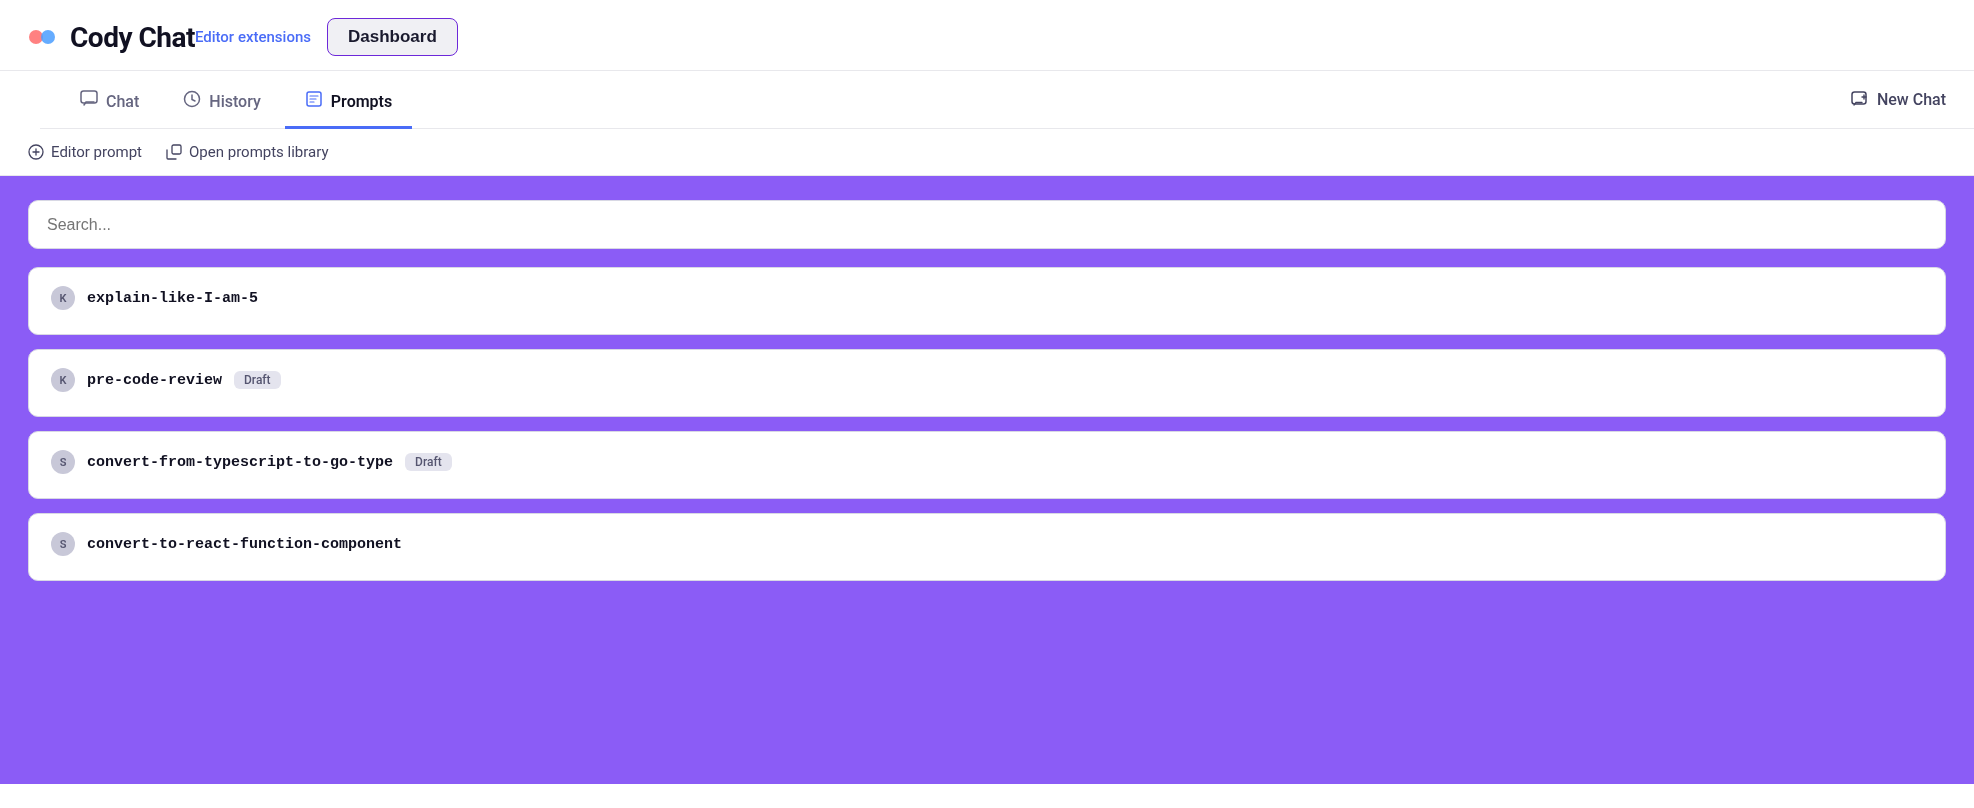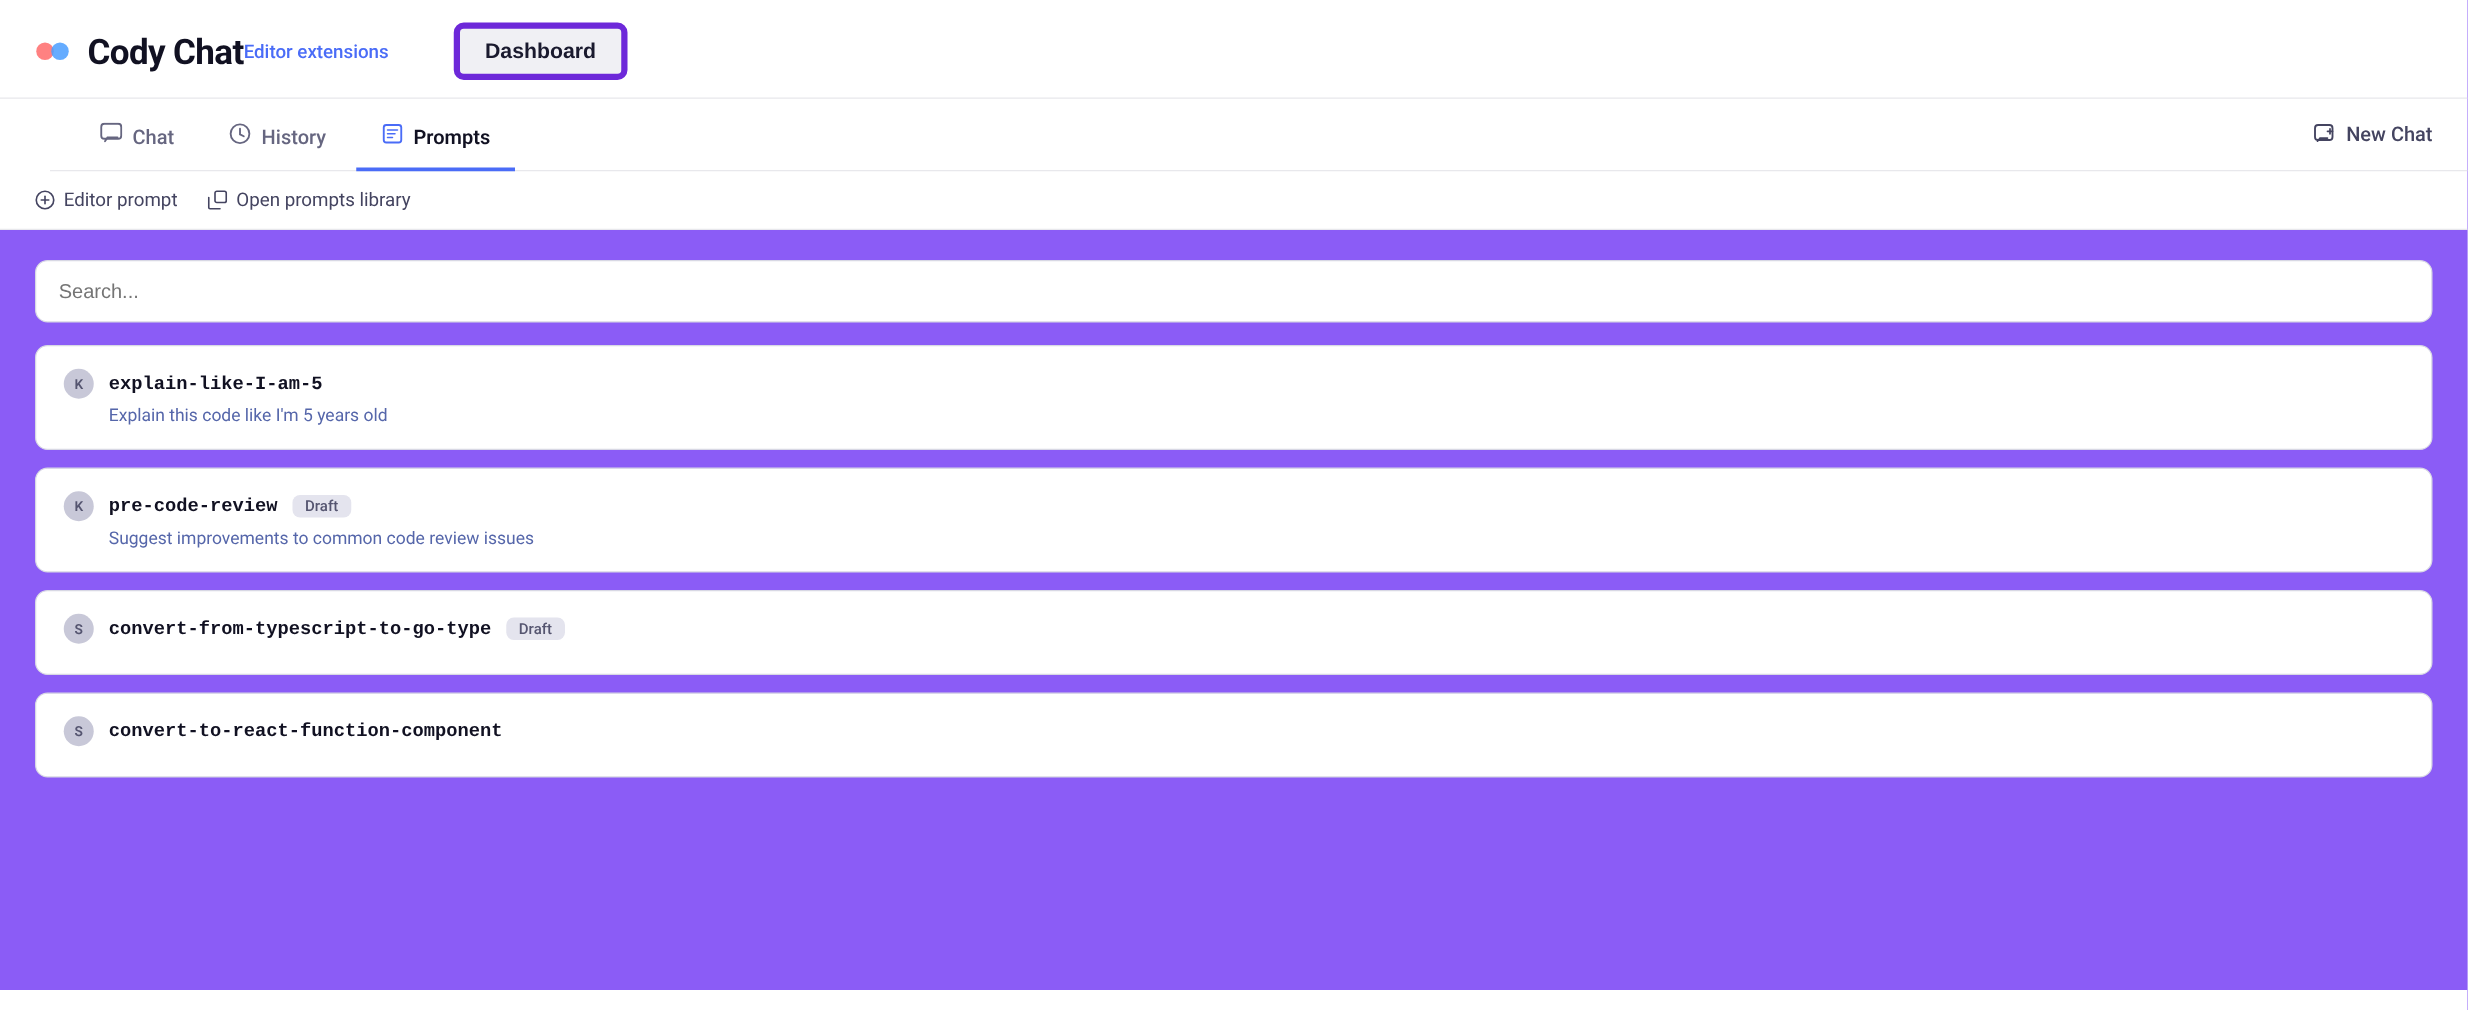--- a/index.html
+++ b/index.html
@@ -51,28 +51,27 @@
     .editor-extensions-link {
       color: #4a6cf7;
       font-size: 15px;
       font-weight: 500;
       text-decoration: none;
       cursor: pointer;
     }
 
     .dashboard-btn {
       background: #f0f0f4;
-      border: 5px solid #6d28d9;
+      border: 1px solid #6d28d9;
       border-radius: 8px;
       padding: 8px 20px;
       font-size: 17px;
       font-weight: 600;
       color: #1a1a2e;
       cursor: pointer;
-      margin-left: 36px;
     }
 
     
     .tabs-bar {
       display: flex;
       align-items: center;
       justify-content: space-between;
       padding: 0 28px 0 20px;
       border-bottom: 1px solid #e8e8ec;
       margin-left: 40px;
@@ -299,29 +298,27 @@
   <div class="search-container">
     <input class="search-input" type="text" placeholder="Search..." style="">
   </div>
 
   <div id="prompts-list">
       <div class="prompt-card">
         <div class="prompt-header">
           <div class="prompt-avatar">K</div>
           <span class="prompt-name">explain-like-I-am-5</span>
         </div>
-        <div class="prompt-description">Explain this code like I'm 5 years old</div>
       </div>
       <div class="prompt-card">
         <div class="prompt-header">
           <div class="prompt-avatar">K</div>
           <span class="prompt-name">pre-code-review</span>
           <span class="draft-badge">Draft</span>
         </div>
-        <div class="prompt-description">Suggest improvements to common code review issues</div>
       </div>
       <div class="prompt-card">
         <div class="prompt-header">
           <div class="prompt-avatar">S</div>
           <span class="prompt-name">convert-from-typescript-to-go-type</span>
           <span class="draft-badge">Draft</span>
         </div>
       </div>
       <div class="prompt-card">
         <div class="prompt-header">

